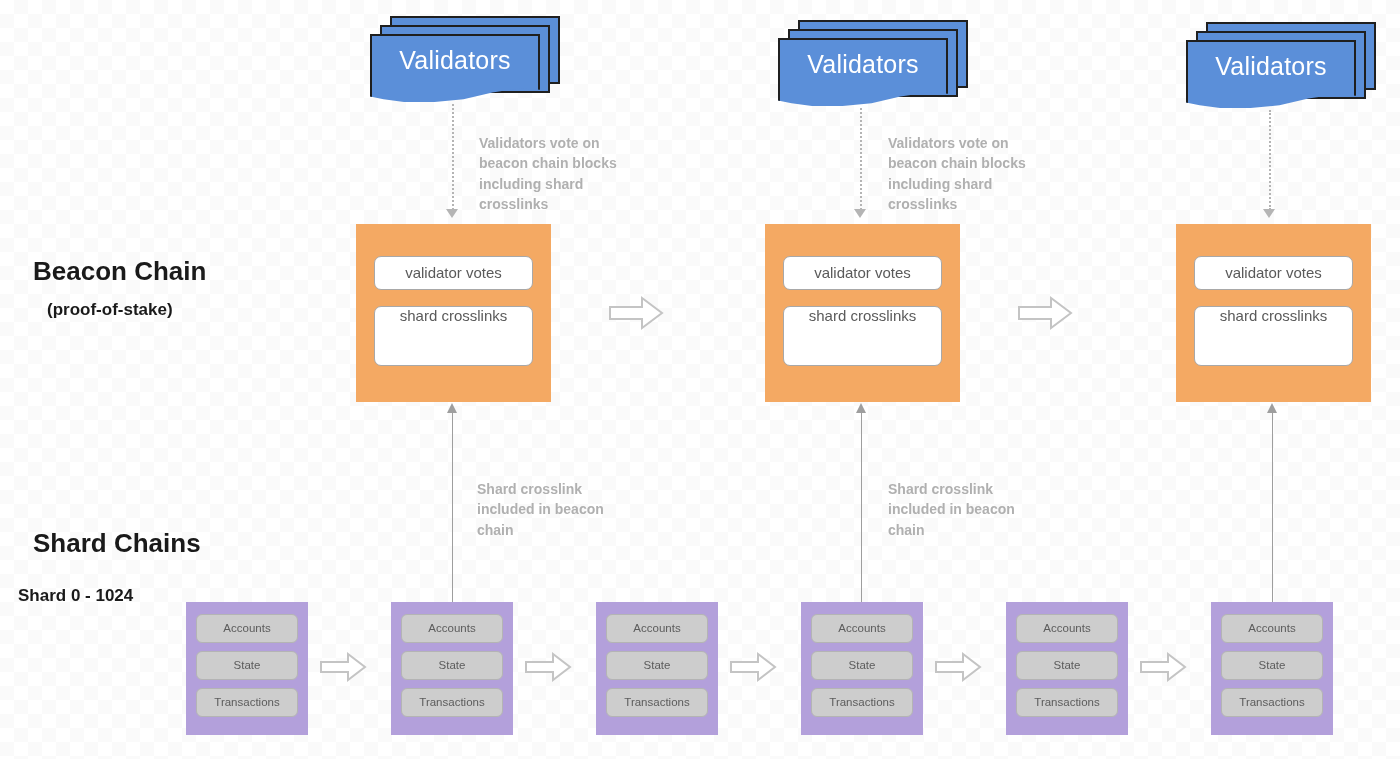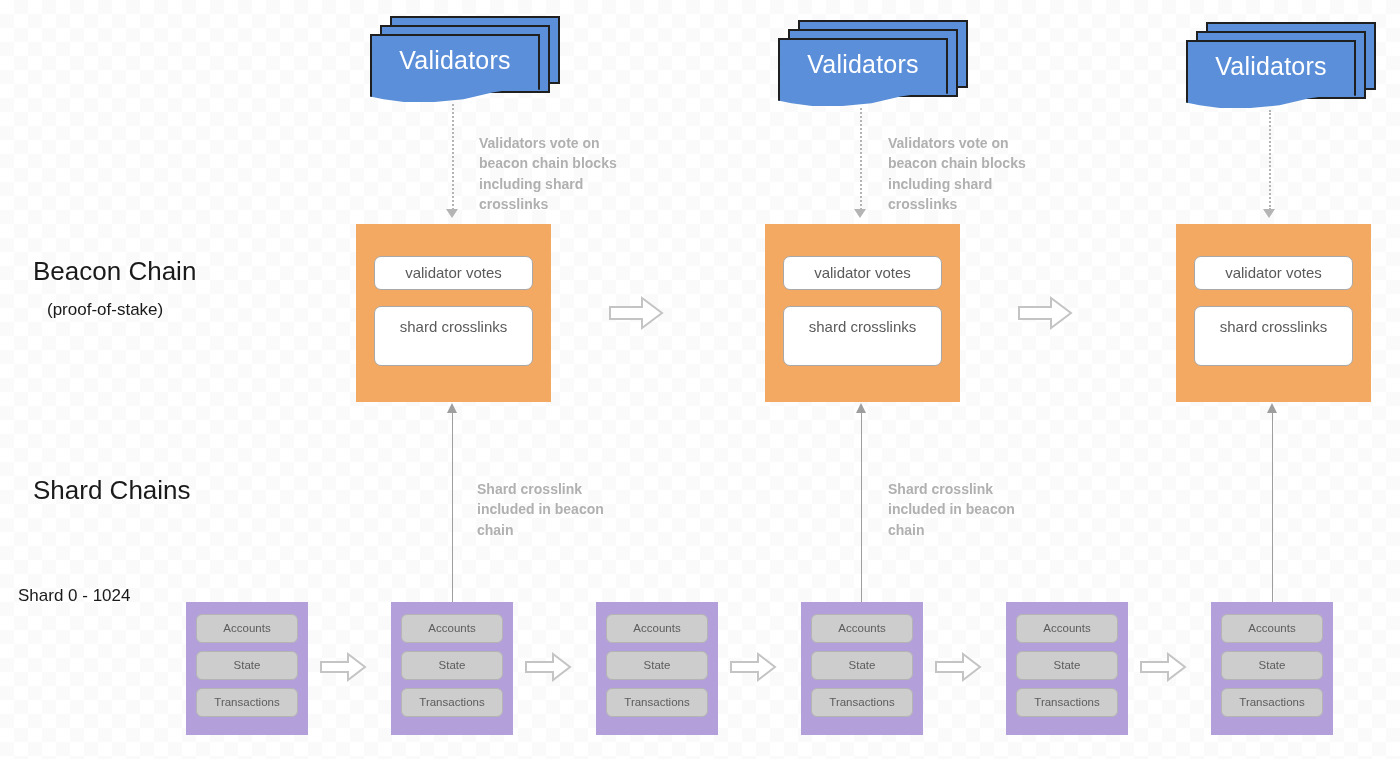--- a/index.html
+++ b/index.html
@@ -22,26 +22,26 @@
       linear-gradient(45deg, #fafafa 25%, transparent 25%, transparent 75%, #fafafa 75%),
       linear-gradient(45deg, #fafafa 25%, transparent 25%, transparent 75%, #fafafa 75%);
     background-size: 28px 28px;
     background-position: 0 0, 14px 14px;
   }
 
   
   .row-label {
     position: absolute;
     color: #1a1a1a;
-    font-weight: 400;
+    font-weight: 700;
     white-space: nowrap;
   }
   #beacon-title   { left: 33px;  top: 256px; font-size: 26px; }
   #beacon-sub     { left: 47px;  top: 300px; font-size: 17px; }
-  #shard-title    { left: 33px;  top: 475px; font-size: 26px; }
+  #shard-title    { left: 33px;  top: 528px; font-size: 26px; }
   #shard-range    { left: 18px;  top: 586px; font-size: 17px; }
 
   
   .validators {
     position: absolute;
     width: 190px;
     height: 90px;
     padding-left: 12px;
   }
   .vstack-sheet {
@@ -132,21 +132,20 @@
     font-size: 15px;
     line-height: 1.15;
   }
   .pill-votes {
     height: 34px;
     line-height: 32px;
     margin-bottom: 16px;
   }
   .pill-crosslinks {
     height: 60px;
-    padding-top: 11px;
   }
 
   
   .hollow-arrow {
     position: absolute;
     width: 56px;
     height: 34px;
   }
   .hollow-arrow svg { display: block; width: 100%; height: 100%; }
   #beacon-arrow-1 { left: 608px;  top: 296px; }

